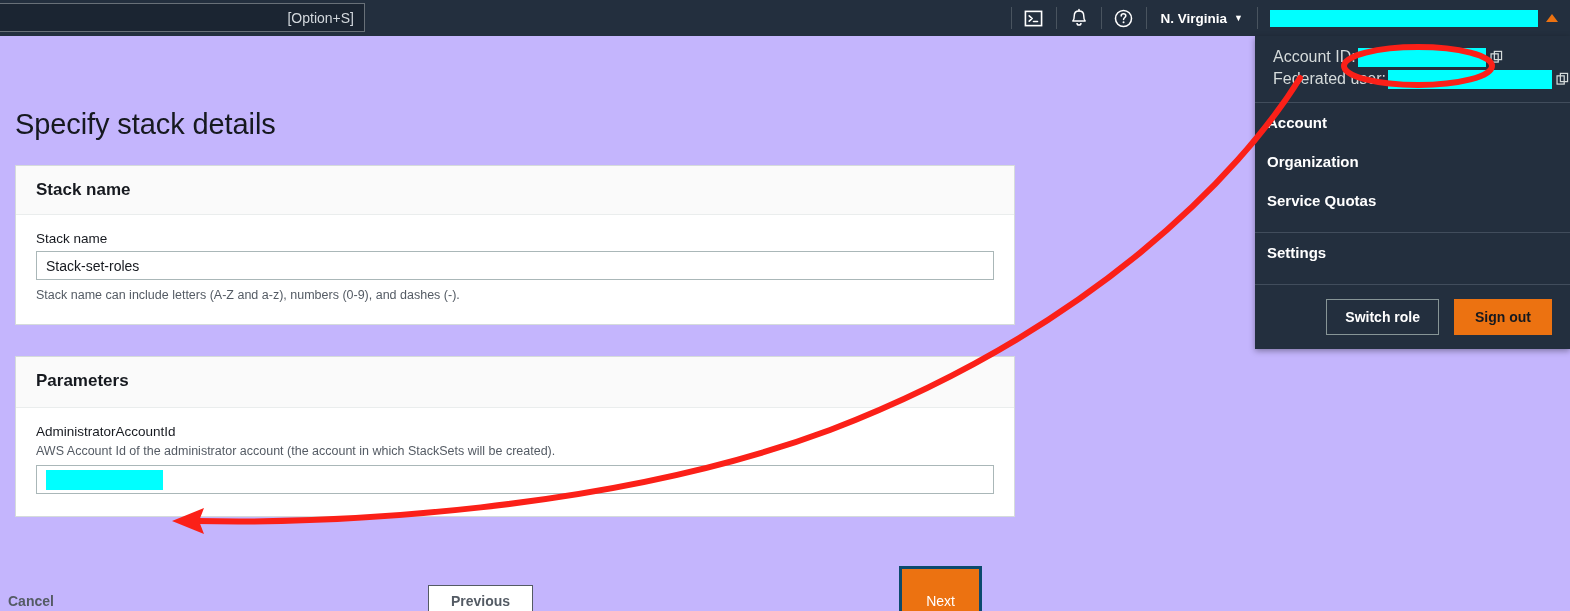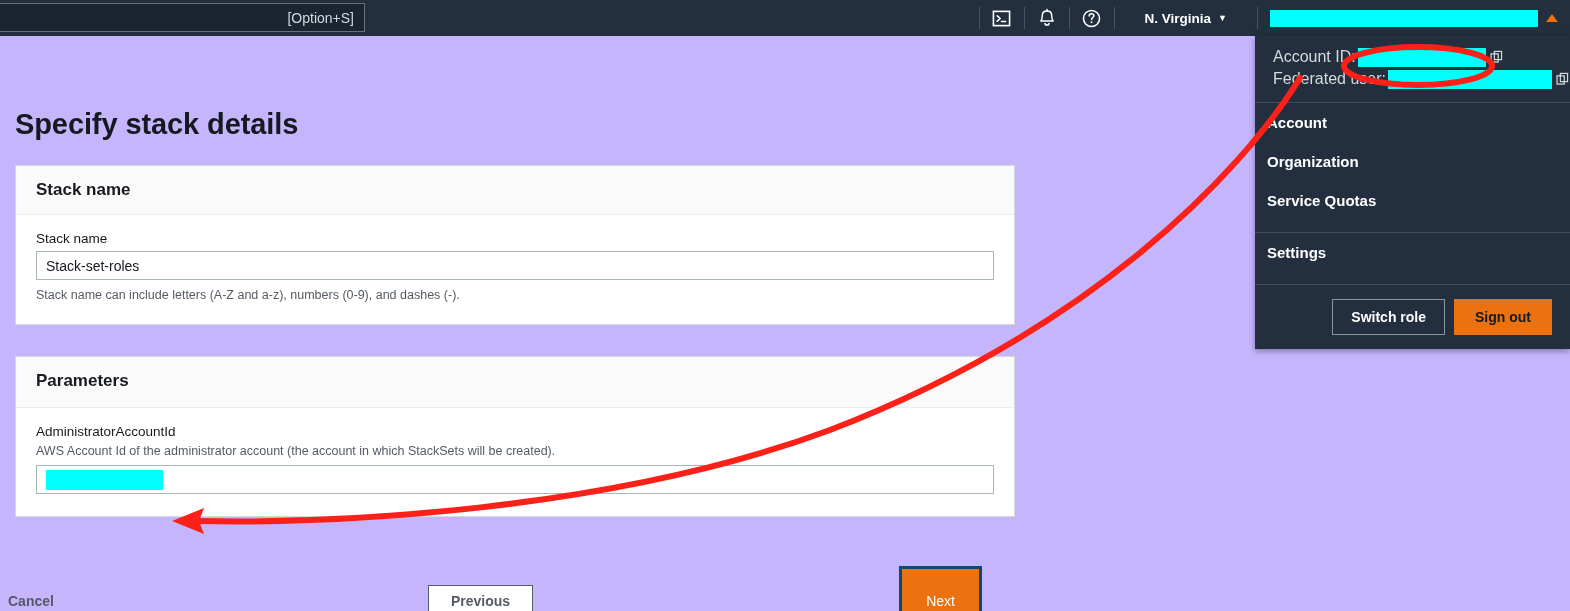--- a/index.html
+++ b/index.html
@@ -58,21 +58,21 @@
   .nav-icon {
     width: 40px; height: 36px;
     display: flex; align-items: center; justify-content: center;
     color: #ffffff;
   }
   .region-btn {
     display: flex; align-items: center; gap: 7px;
     color: #ffffff;
     font-size: 13.5px;
     font-weight: bold;
-    padding: 0 28px;
+    padding: 0 12px;
     height: 36px;
     white-space: nowrap;
   }
   .caret { font-size: 9px; line-height: 1; }
   .acct-btn {
     display: flex; align-items: center;
     height: 36px;
     padding: 0 6px 0 10px;
     gap: 8px;
   }
@@ -86,21 +86,21 @@
     border-left: 6px solid transparent;
     border-right: 6px solid transparent;
     border-bottom: 8px solid #ec7211;
     margin-right: 6px;
   }
   .page-title {
     position: absolute;
     left: 15px; top: 108px;
     font-size: 29px;
     color: #16191f;
-    font-weight: bold;
+    font-weight: normal;
     letter-spacing: -0.1px;
   }
 
   
   .card {
     position: absolute;
     left: 15px;
     width: 1000px;
     background: #ffffff;
     border: 1px solid #d5dbdb;
@@ -231,21 +231,21 @@
   .dd-item {
     font-size: 15px;
     font-weight: bold;
     color: #ffffff;
     padding: 11px 12px;
     white-space: nowrap;
   }
   .dd-actions {
     display: flex;
     justify-content: flex-end;
-    gap: 9px;
+    gap: 15px;
     padding: 14px 18px 4px 18px;
   }
   .btn-switch {
     font-size: 14px;
     font-weight: bold;
     color: #ffffff;
     background: transparent;
     border: 1px solid #879596;
     padding: 8px 18px;
     cursor: pointer;

